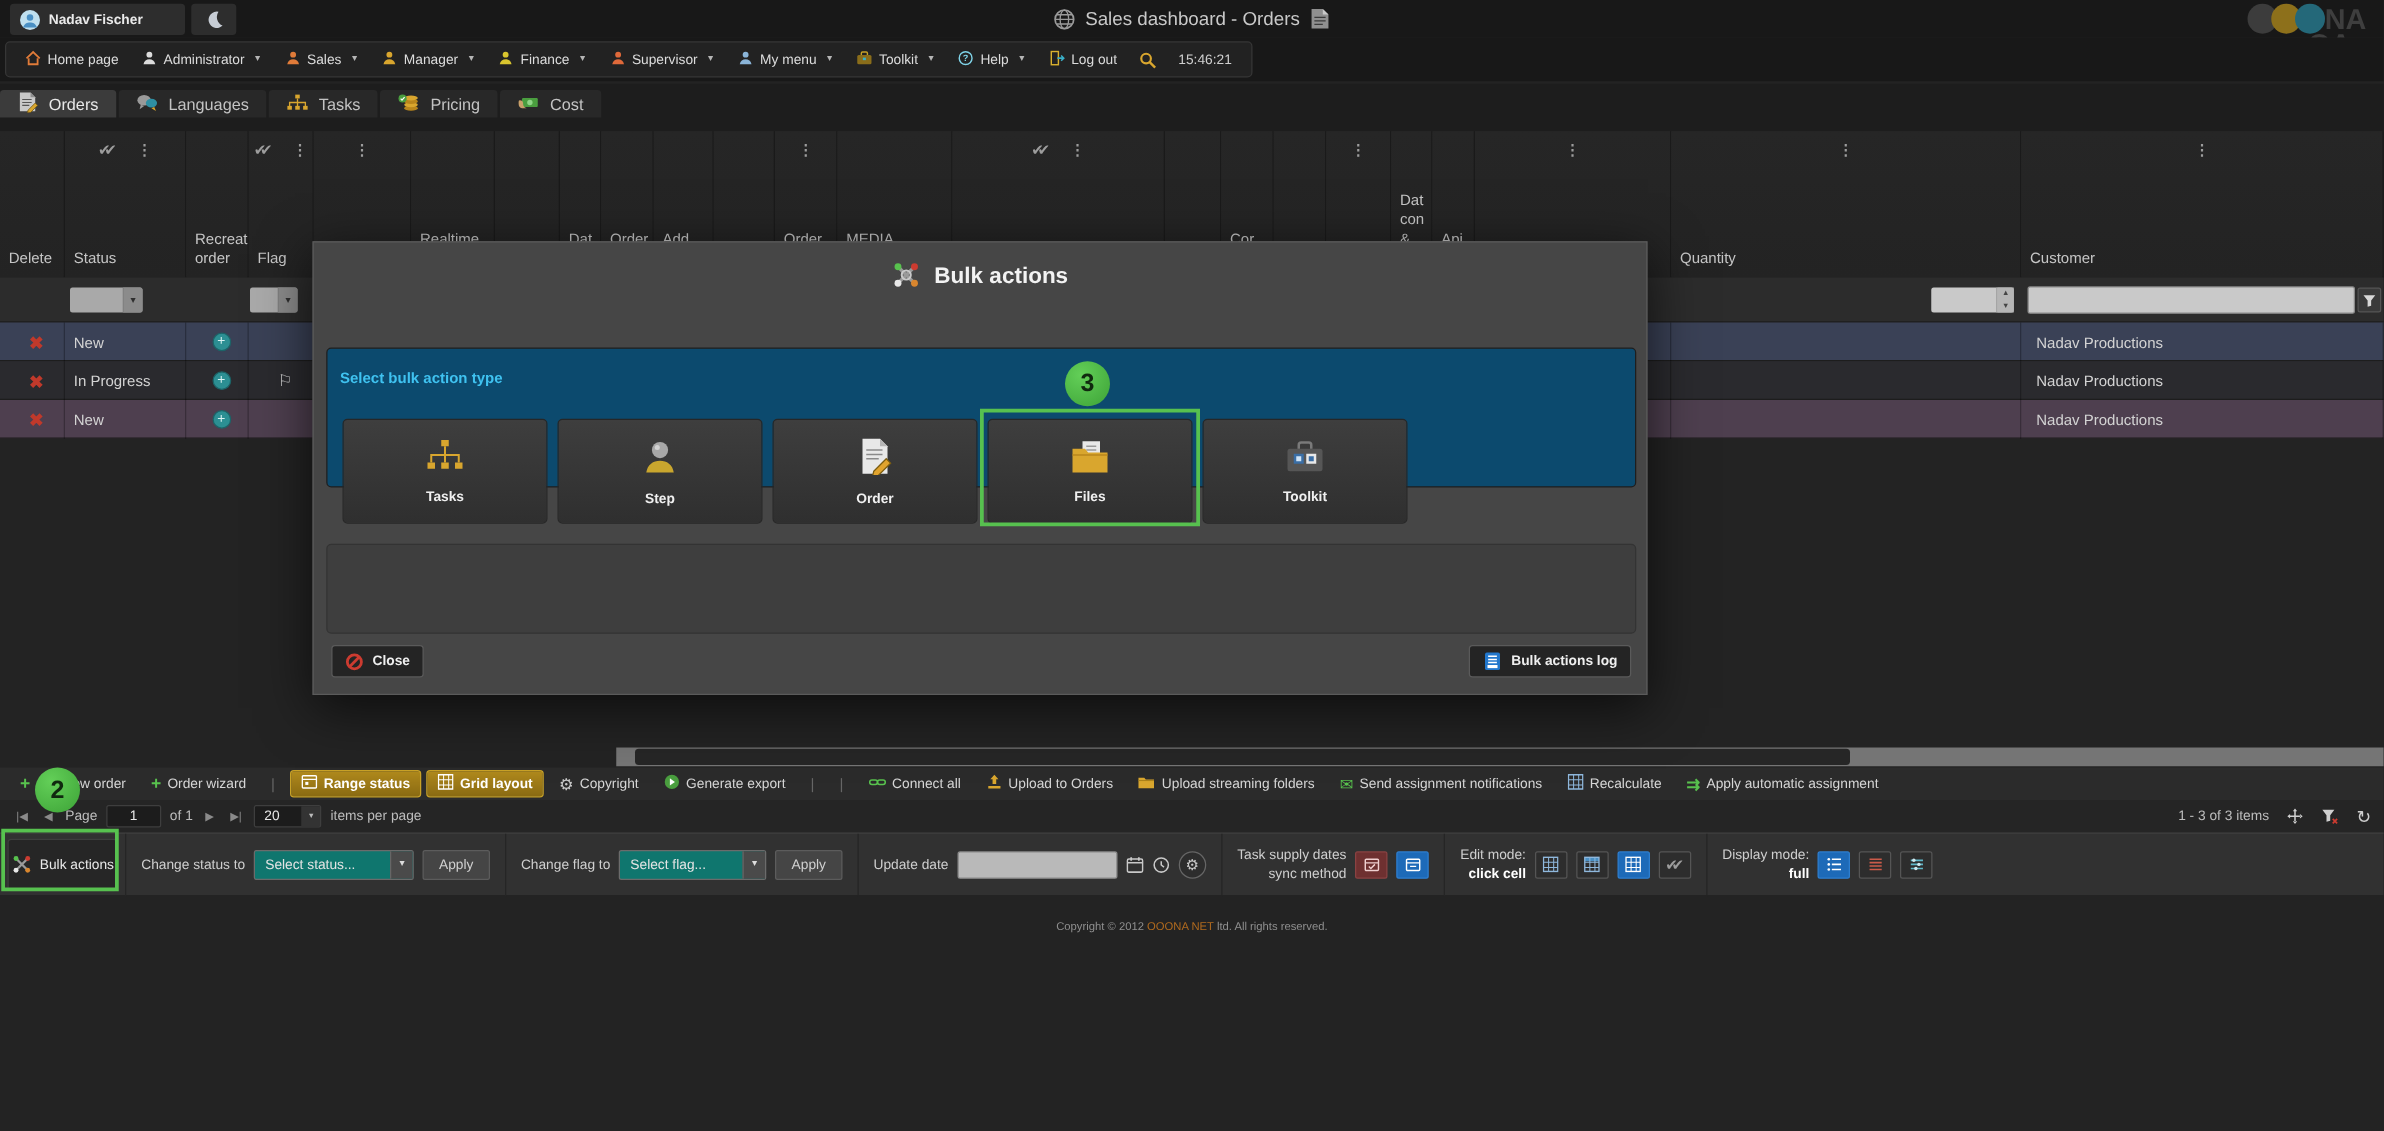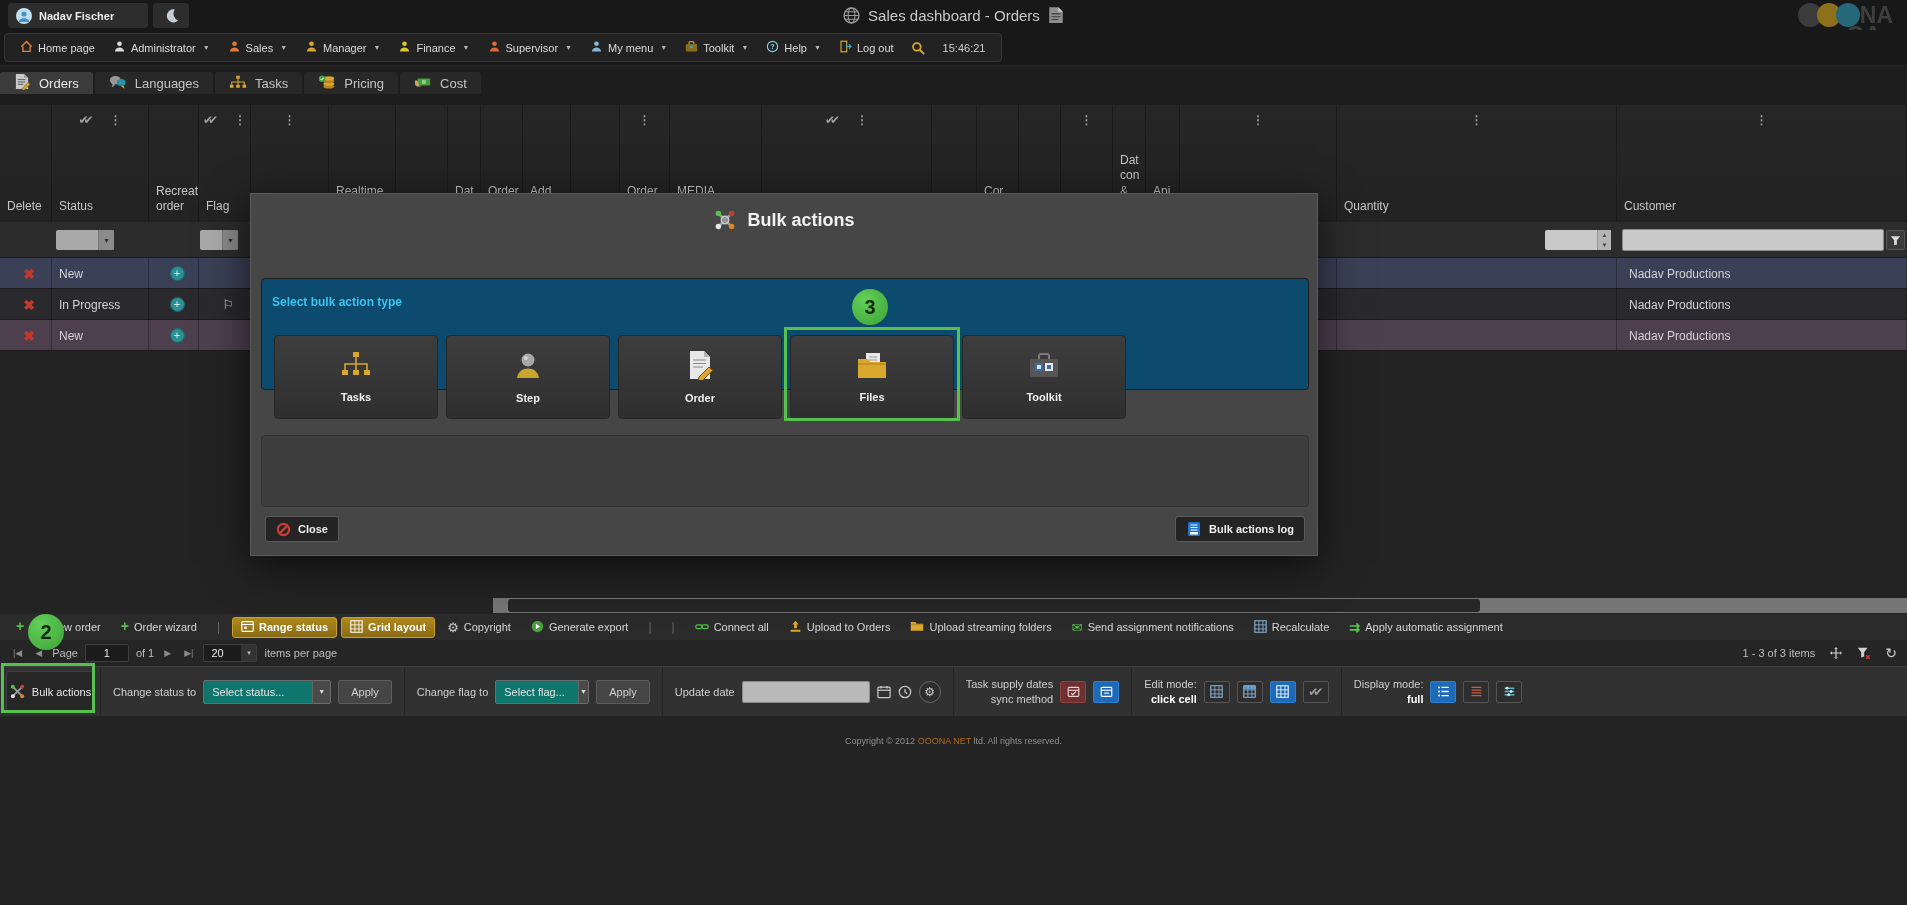--- a/index.html
+++ b/index.html
@@ -739,21 +739,21 @@
   <div class="bseg">
     <span class="blabel">Change status to</span>
     <div class="bdrop" style="width:128px;">
       <span class="v">Select status...</span>
       <span class="c">▼</span>
     </div>
     <button class="bapply">Apply</button>
   </div>
   <div class="bseg">
     <span class="blabel">Change flag to</span>
-    <div class="bdrop" style="width:94px;">
+    <div class="bdrop" style="width:118px;">
       <span class="v">Select flag...</span>
       <span class="c">▼</span>
     </div>
     <button class="bapply">Apply</button>
   </div>
   <div class="bseg">
     <span class="blabel">Update date</span>
     <div class="dateinput"></div>
     <span class="pricon">
       <svg width="14" height="14" viewBox="0 0 16 16">

